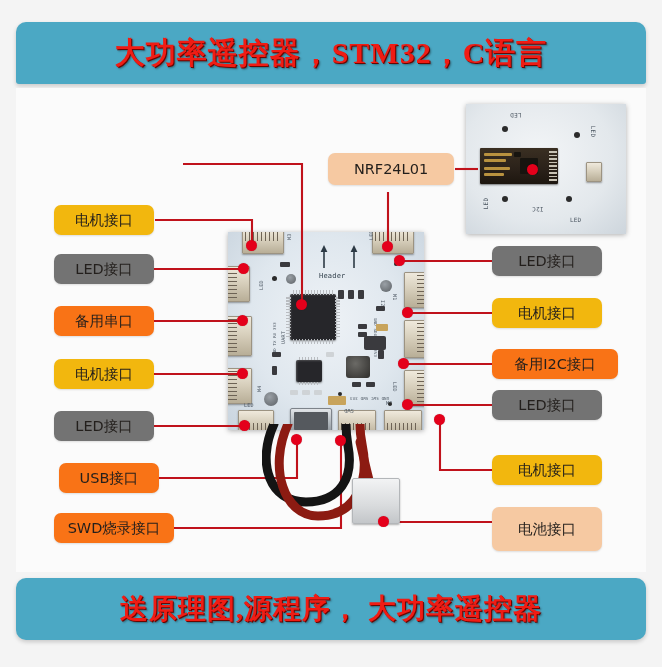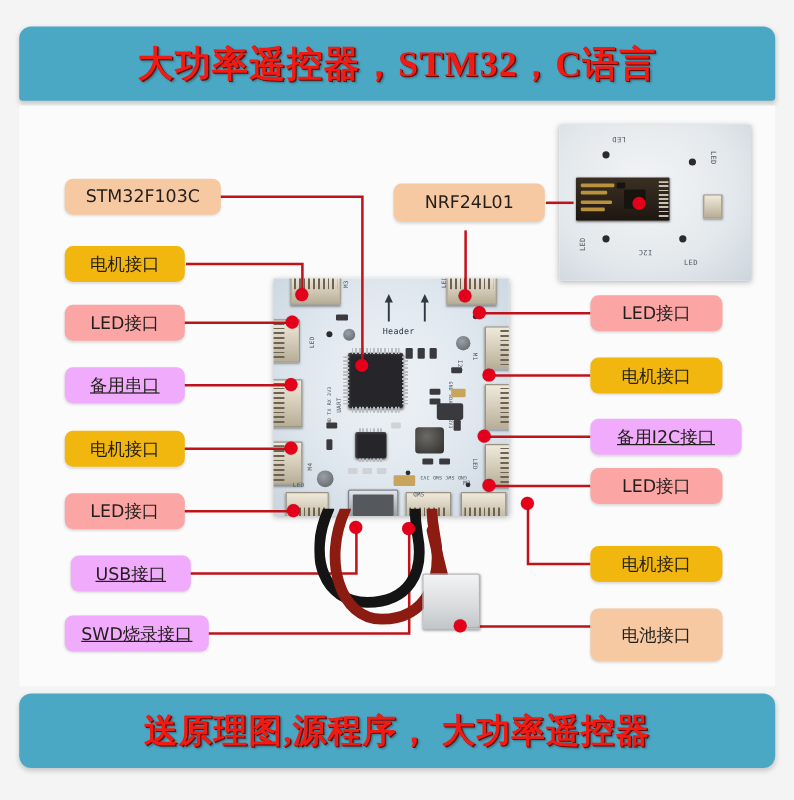--- a/index.html
+++ b/index.html
@@ -45,22 +45,22 @@
     display:flex;align-items:center;justify-content:center;
     font-size:14.5px;
     color:#231f1c;
     box-shadow:0 1px 2px rgba(0,0,0,.12);
     white-space:nowrap;
     z-index:6;
     font-family:"DejaVu Sans","Liberation Sans",sans-serif;
   }
   .c-peach {background:#f6c9a2;}
   .c-amber {background:#f2b70e;}
-  .c-green {background:#fca5a5;text-align:right;}
-  .c-blue  {background:#f0abfc;text-decoration:underline;}
+  .c-green {background:#737373;text-align:right;}
+  .c-blue  {background:#f97316;}
 
   
   #leaders{position:absolute;left:0;top:0;width:662px;height:667px;z-index:4;}
 
   
   #board{
     position:absolute;left:228px;top:232px;width:196px;height:198px;
     z-index:3;
     background:
       radial-gradient(ellipse at 50% 45%, #eef2f6 0%, #dfe7ee 55%, #c9d4de 100%);
@@ -337,23 +337,20 @@
     <div class="conn" style="left:120px;top:58px;width:14px;height:18px;"></div>
   </div>
 
   <svg id="cable" viewBox="0 0 170 110" xmlns="http://www.w3.org/2000/svg">
     <path d="M12,0 C-6,40 8,78 44,78 C78,78 92,54 86,22 C84,10 84,4 84,0" fill="none" stroke="#141414" stroke-width="9" stroke-linecap="round"></path>
     <path d="M26,0 C6,44 22,92 56,92 C94,92 108,58 100,20 C98,10 98,4 98,0" fill="none" stroke="#8c1b12" stroke-width="9" stroke-linecap="round"></path>
     <path d="M98,18 C104,44 108,62 112,74" fill="none" stroke="#8c1b12" stroke-width="9" stroke-linecap="round"></path>
   </svg>
   <div id="jst"></div>
 
-  <div class="label c-peach" style="left:54px;top:149px;width:130px;height:30px;">
-    <span>STM32F103C</span>
-  </div>
   <div class="label c-amber" style="left:54px;top:205px;width:100px;height:30px;">
     <span>电机接口</span>
   </div>
   <div class="label c-green" style="left:54px;top:254px;width:100px;height:30px;">
     <span>LED接口</span>
   </div>
   <div class="label c-blue" style="left:54px;top:306px;width:100px;height:30px;">
     <span>备用串口</span>
   </div>
   <div class="label c-amber" style="left:54px;top:359px;width:100px;height:30px;">

